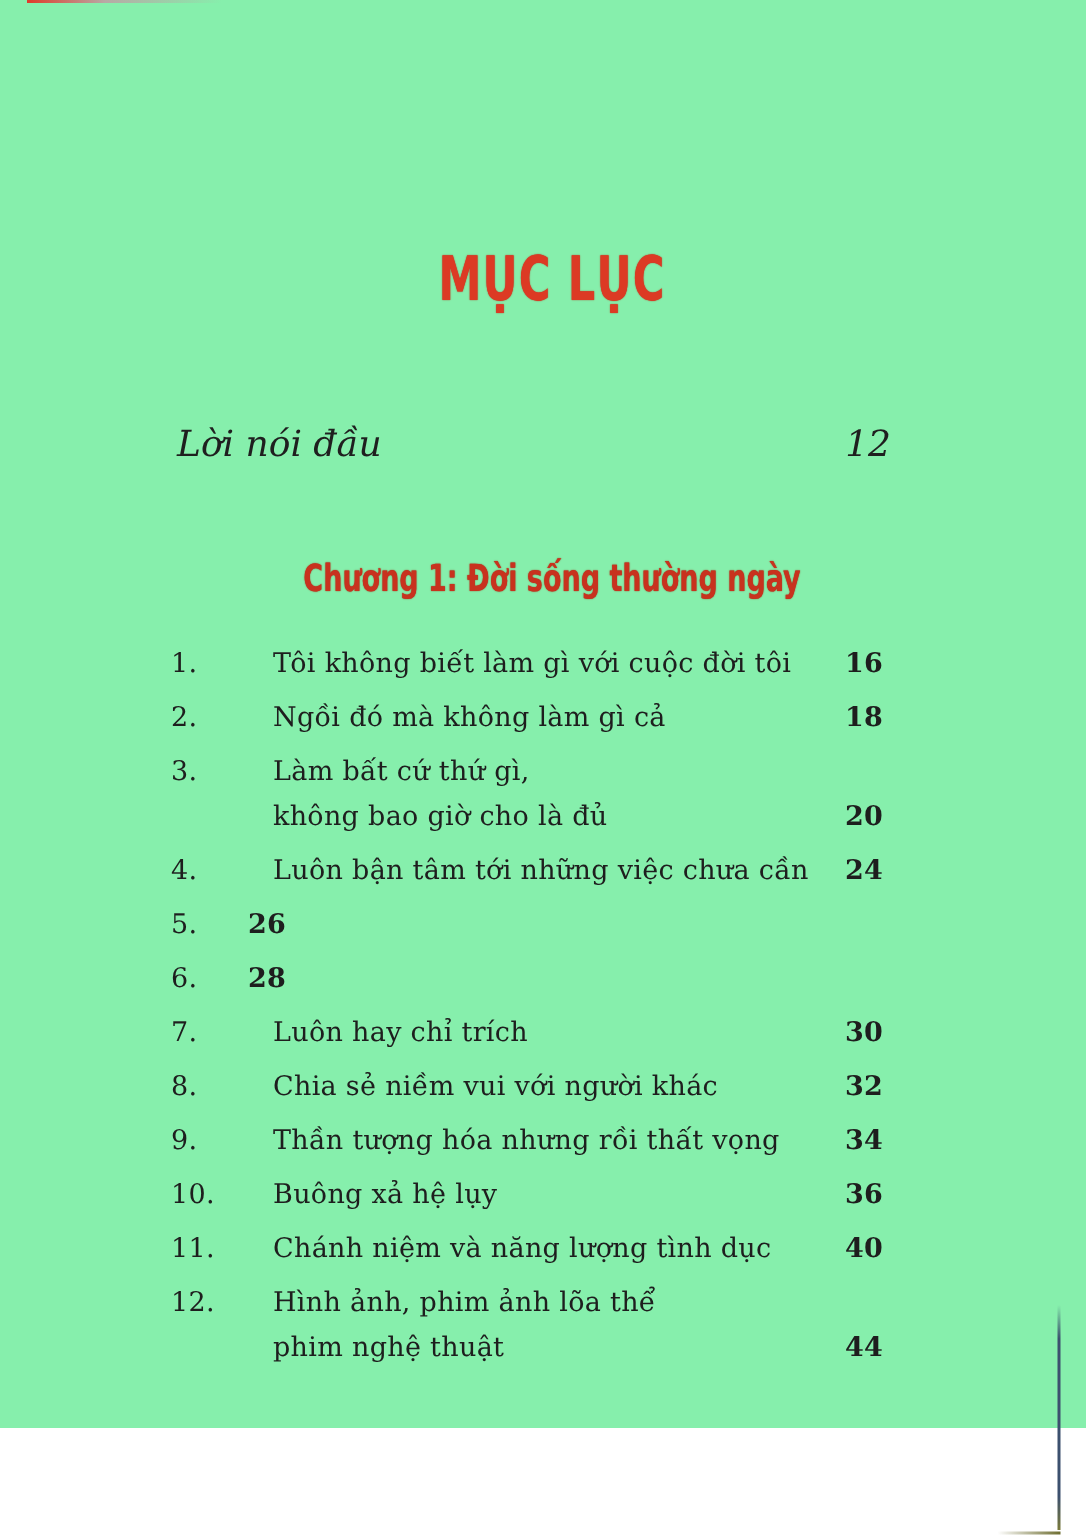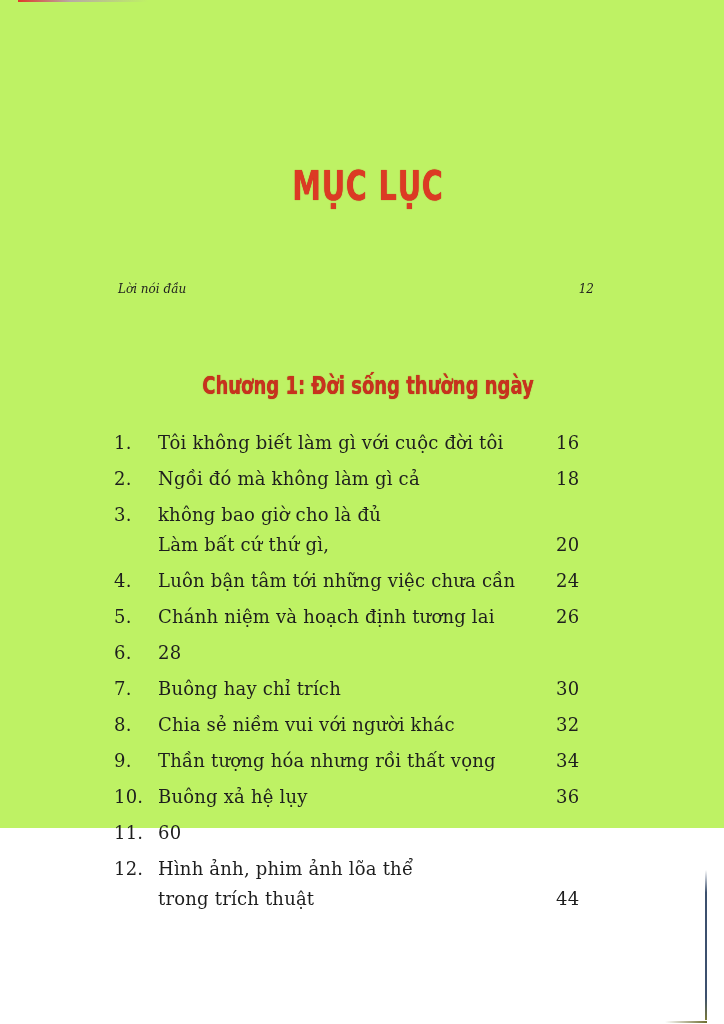--- a/index.html
+++ b/index.html
@@ -11,22 +11,22 @@
       width: 724px;
       height: 1024px;
       position: relative;
       overflow: hidden;
       font-family: "DejaVu Serif", serif;
       color: #1f1f1f;
     }
     .page {
       position: absolute;
       left: 0; top: 0;
-      width: 724px; height: 828px;
-      background: #bef264;
+      width: 724px; height: 952px;
+      background: #86efac;
     }
     .top-edge {
       position: absolute;
       left: 18px; top: 0;
       width: 130px; height: 2px;
       background: linear-gradient(to right, #e03a2a 0%, #b8a9a5 40%, rgba(255,255,255,0) 100%);
     }
     .right-edge {
       position: absolute;
       left: 705px; top: 870px;
@@ -51,21 +51,21 @@
       color: #dc3a24;
       transform: scaleX(0.78);
       transform-origin: 368px 0;
       text-shadow: 0 0 1px #b52414;
     }
     .intro-row {
       position: absolute;
       left: 118px; top: 282px;
       width: 476px;
       font-style: italic;
-      font-size: 12px;
+      font-size: 24px;
       display: flex;
       justify-content: space-between;
     }
     .chapter {
       position: absolute;
       left: 0; width: 736px;
       top: 371px;
       text-align: center;
       font-family: "Liberation Sans Narrow", "DejaVu Sans Condensed", "Liberation Sans", sans-serif;
       font-weight: bold;
@@ -88,28 +88,30 @@
       margin-bottom: 6px;
       color: #1e1e1e;
       letter-spacing: 0.2px;
     }
     .toc-num {
       width: 44px;
       flex: 0 0 44px;
     }
     .toc-text {
       flex: 1 1 auto;
+      margin-left: 24px;
     }
     .toc-text .line {
       display: block;
     }
     .toc-page {
       flex: 0 0 40px;
-      text-align: left;
+      text-align: center;
       align-self: flex-end;
+      font-weight: bold;
     }
   </style>
 </head>
 <body>
 
 <div class="page">
   <div class="top-edge"></div>
   <div class="right-edge"></div>
   <div class="bottom-edge"></div>
 
@@ -133,47 +135,44 @@
     <div class="toc-item">
       <span class="toc-num">2.</span>
       <span class="toc-text">
         <span class="line">Ngồi đó mà không làm gì cả</span>
       </span>
       <span class="toc-page">18</span>
     </div>
     <div class="toc-item">
       <span class="toc-num">3.</span>
       <span class="toc-text">
+        <span class="line">Làm bất cứ thứ gì,</span>
         <span class="line">không bao giờ cho là đủ</span>
-        <span class="line">Làm bất cứ thứ gì,</span>
       </span>
       <span class="toc-page">20</span>
     </div>
     <div class="toc-item">
       <span class="toc-num">4.</span>
       <span class="toc-text">
         <span class="line">Luôn bận tâm tới những việc chưa cần</span>
       </span>
       <span class="toc-page">24</span>
     </div>
     <div class="toc-item">
       <span class="toc-num">5.</span>
-      <span class="toc-text">
-        <span class="line">Chánh niệm và hoạch định tương lai</span>
-      </span>
       <span class="toc-page">26</span>
     </div>
     <div class="toc-item">
       <span class="toc-num">6.</span>
       <span class="toc-page">28</span>
     </div>
     <div class="toc-item">
       <span class="toc-num">7.</span>
       <span class="toc-text">
-        <span class="line">Buông hay chỉ trích</span>
+        <span class="line">Luôn hay chỉ trích</span>
       </span>
       <span class="toc-page">30</span>
     </div>
     <div class="toc-item">
       <span class="toc-num">8.</span>
       <span class="toc-text">
         <span class="line">Chia sẻ niềm vui với người khác</span>
       </span>
       <span class="toc-page">32</span>
     </div>
@@ -186,24 +185,27 @@
     </div>
     <div class="toc-item">
       <span class="toc-num">10.</span>
       <span class="toc-text">
         <span class="line">Buông xả hệ lụy</span>
       </span>
       <span class="toc-page">36</span>
     </div>
     <div class="toc-item">
       <span class="toc-num">11.</span>
-      <span class="toc-page">60</span>
+      <span class="toc-text">
+        <span class="line">Chánh niệm và năng lượng tình dục</span>
+      </span>
+      <span class="toc-page">40</span>
     </div>
     <div class="toc-item">
       <span class="toc-num">12.</span>
       <span class="toc-text">
         <span class="line">Hình ảnh, phim ảnh lõa thể</span>
-        <span class="line">trong trích thuật</span>
+        <span class="line">phim nghệ thuật</span>
       </span>
       <span class="toc-page">44</span>
     </div>
   </div>
 </div>
 
 </body></html>

